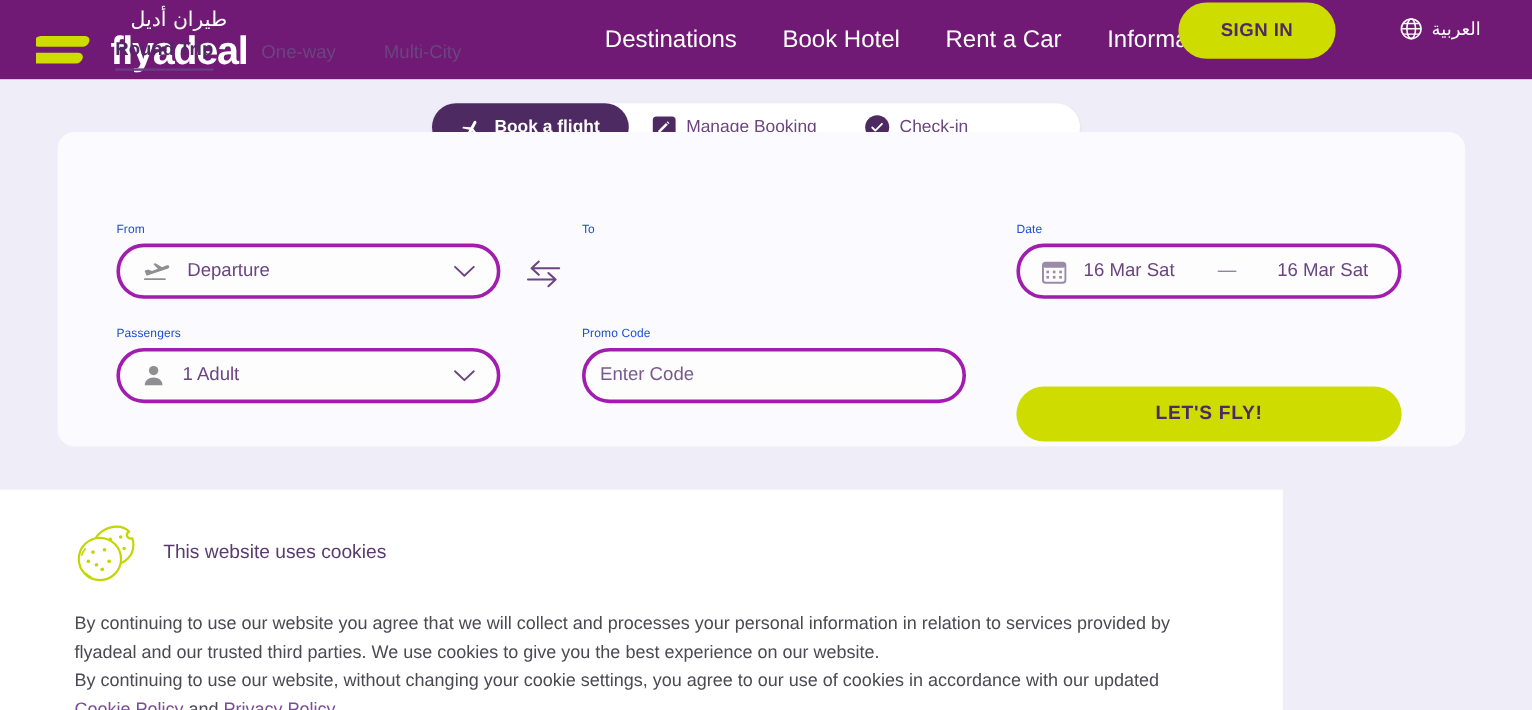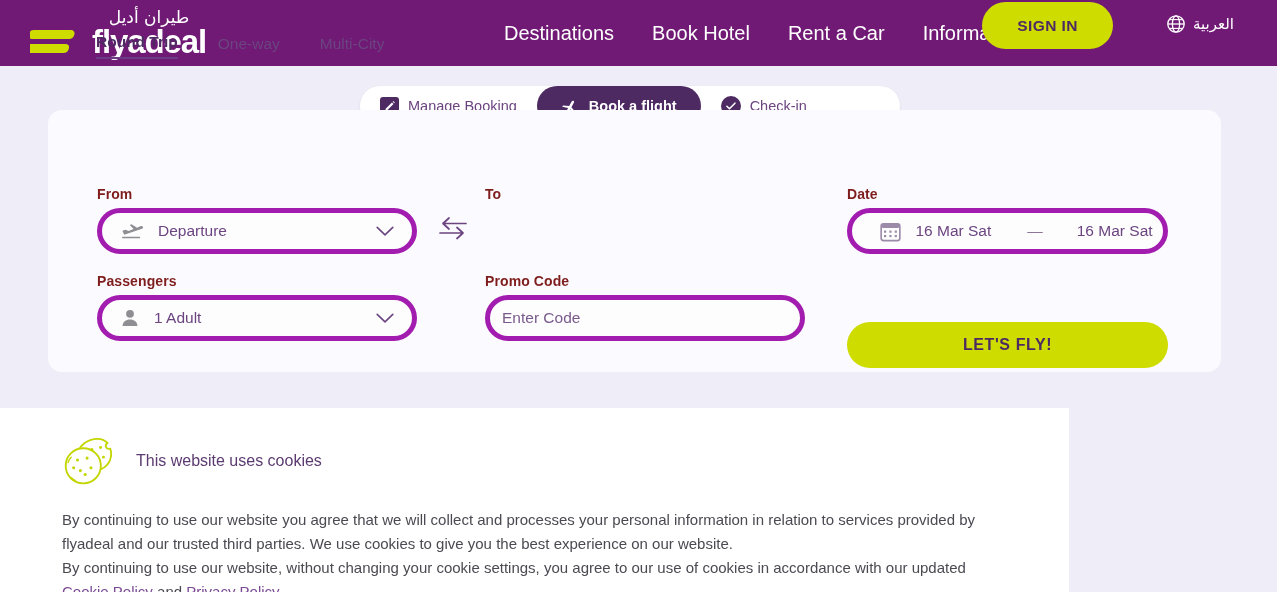--- a/index.html
+++ b/index.html
@@ -92,25 +92,25 @@
   .trip-type {
     font-size: 15.5px; color: #6B4480; cursor: pointer;
     padding-bottom: 6px; white-space: nowrap;
   }
   .trip-type.active {
     color: #4E2A63; font-weight: bold;
     border-bottom: 2px solid #6B3C85;
   }
 
   .field-label {
-    font-size: 14px; font-weight: bold; color: #7f1d1d;
+    font-size: 10px; font-weight: normal; color: #1d4ed8;
     margin-bottom: 6px; letter-spacing: .1px;
   }
   .pill {
-    background: #FDFDFE; border: 5px solid #a21caf;
+    background: #FDFDFE; border: 3px solid #a21caf;
     border-radius: 23px; height: 46px;
     display: flex; align-items: center; cursor: pointer;
   }
   .pill .ph {
     font-size: 15.5px; color: #6B4480; flex: 1;
   }
   .pill-icon { display:flex; align-items:center; justify-content:center; margin: 0 14px 0 18px; }
   .chev { margin-right: 18px; display:flex; align-items:center; }
 
   .grp-from { position: absolute; left: 97px; top: 186px; width: 320px; }
@@ -118,21 +118,21 @@
   .grp-date { position: absolute; left: 847px; top: 186px; width: 321px; }
   .grp-pax  { position: absolute; left: 97px; top: 273px; width: 320px; }
   .grp-promo{ position: absolute; left: 485px; top: 273px; width: 320px; }
 
   .swap-btn {
     position: absolute; left: 437px; top: 213px;
     width: 32px; height: 30px; cursor: pointer;
     background: none; border: none; padding: 0;
     display: flex; align-items: center; justify-content: center;
   }
-  .date-pill { justify-content: center; }
+  .date-pill { justify-content: flex-start; }
   .date-a { font-size: 15.5px; color: #6B4480; }
   .date-dash { font-size: 15.5px; color: #8C7699; margin: 0 34px 0 36px; }
   .date-b { font-size: 15.5px; color: #6B4480; }
   .promo-pill .ph { color: #7A5A8C; padding-left: 12px; }
   .fly-btn {
     position: absolute; left: 847px; top: 294px;
     width: 321px; height: 46px; border-radius: 23px;
     background: #CEDC00; border: none; cursor: pointer;
     color: #4E2A63; font-size: 16px; font-weight: bold; letter-spacing: .6px;
     font-family: "Liberation Sans", sans-serif;
@@ -196,39 +196,39 @@
         <line x1="1.8" y1="10" x2="18.2" y2="10" stroke="#ffffff" stroke-width="1.3"></line>
         <line x1="3.2" y1="5.6" x2="16.8" y2="5.6" stroke="#ffffff" stroke-width="1.1"></line>
         <line x1="3.2" y1="14.4" x2="16.8" y2="14.4" stroke="#ffffff" stroke-width="1.1"></line>
       </svg>
       <span class="lang-label">العربية</span>
     </div>
   </div>
 
   <div class="tabbar">
 
+    <div class="tab active">
+      <span class="tab-icon">
+        <svg width="19" height="19" viewBox="0 0 24 24">
+          <path d="M21 15.5l-7.5-3.2V5.6c0-.9-.7-1.7-1.6-1.7s-1.6.8-1.6 1.7v6.7L3 15.5v1.8l7.3-2.1v4.3l-2.1 1.4v1.3l3.7-1 3.7 1v-1.3l-2.1-1.4v-4.3l7.5 2.1z" fill="#ffffff" transform="rotate(28 12 12)"></path>
+        </svg>
+      </span>
+      <span>Book a flight</span>
+    </div>
+
     <div class="tab">
       <span class="tab-icon">
         <span class="pencil-box">
           <svg width="12" height="12" viewBox="0 0 14 14">
             <path d="M2 10.2L9.3 2.9l1.8 1.8L3.8 12 1.6 12.4z" fill="#ffffff"></path>
             <path d="M10.1 2.1l1.8 1.8.8-.8-1.8-1.8z" fill="#ffffff"></path>
           </svg>
         </span>
       </span>
       <span>Manage Booking</span>
-    </div>
-
-    <div class="tab active">
-      <span class="tab-icon">
-        <svg width="19" height="19" viewBox="0 0 24 24">
-          <path d="M21 15.5l-7.5-3.2V5.6c0-.9-.7-1.7-1.6-1.7s-1.6.8-1.6 1.7v6.7L3 15.5v1.8l7.3-2.1v4.3l-2.1 1.4v1.3l3.7-1 3.7 1v-1.3l-2.1-1.4v-4.3l7.5 2.1z" fill="#ffffff" transform="rotate(28 12 12)"></path>
-        </svg>
-      </span>
-      <span>Book a flight</span>
     </div>
 
     <div class="tab">
       <span class="tab-icon">
         <span class="check-circle">
           <svg width="12" height="12" viewBox="0 0 14 14">
             <path d="M2.2 7.3l3 3 6.4-6.6" fill="none" stroke="#ffffff" stroke-width="1.8" stroke-linecap="round" stroke-linejoin="round"></path>
           </svg>
         </span>
       </span>

